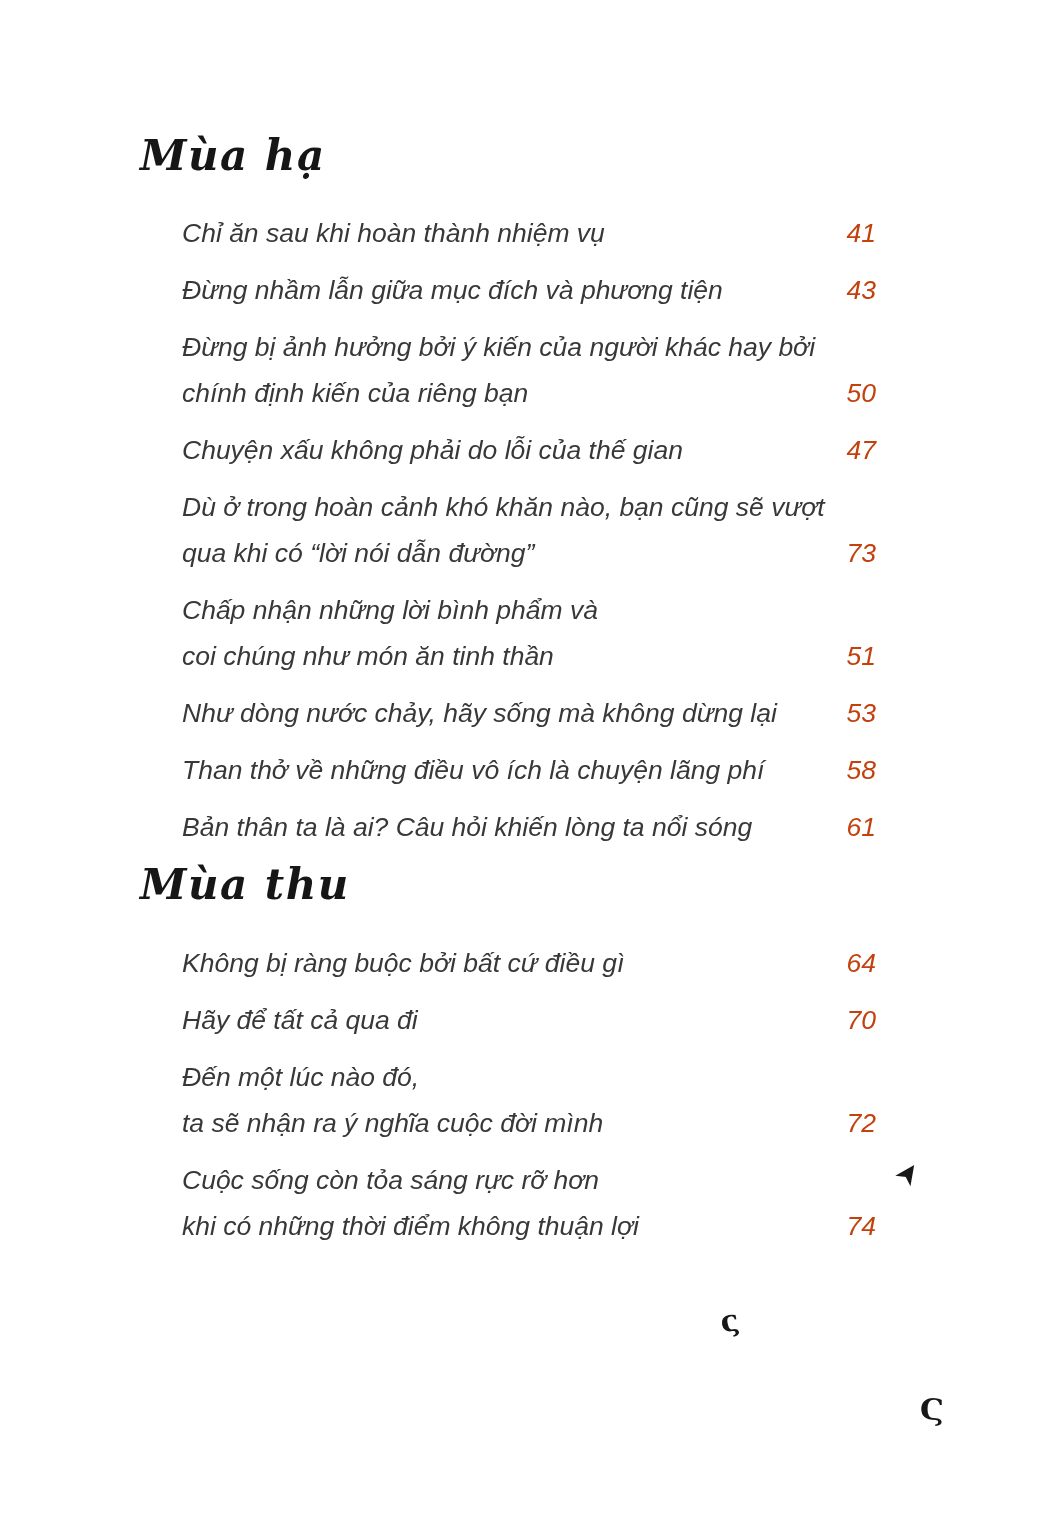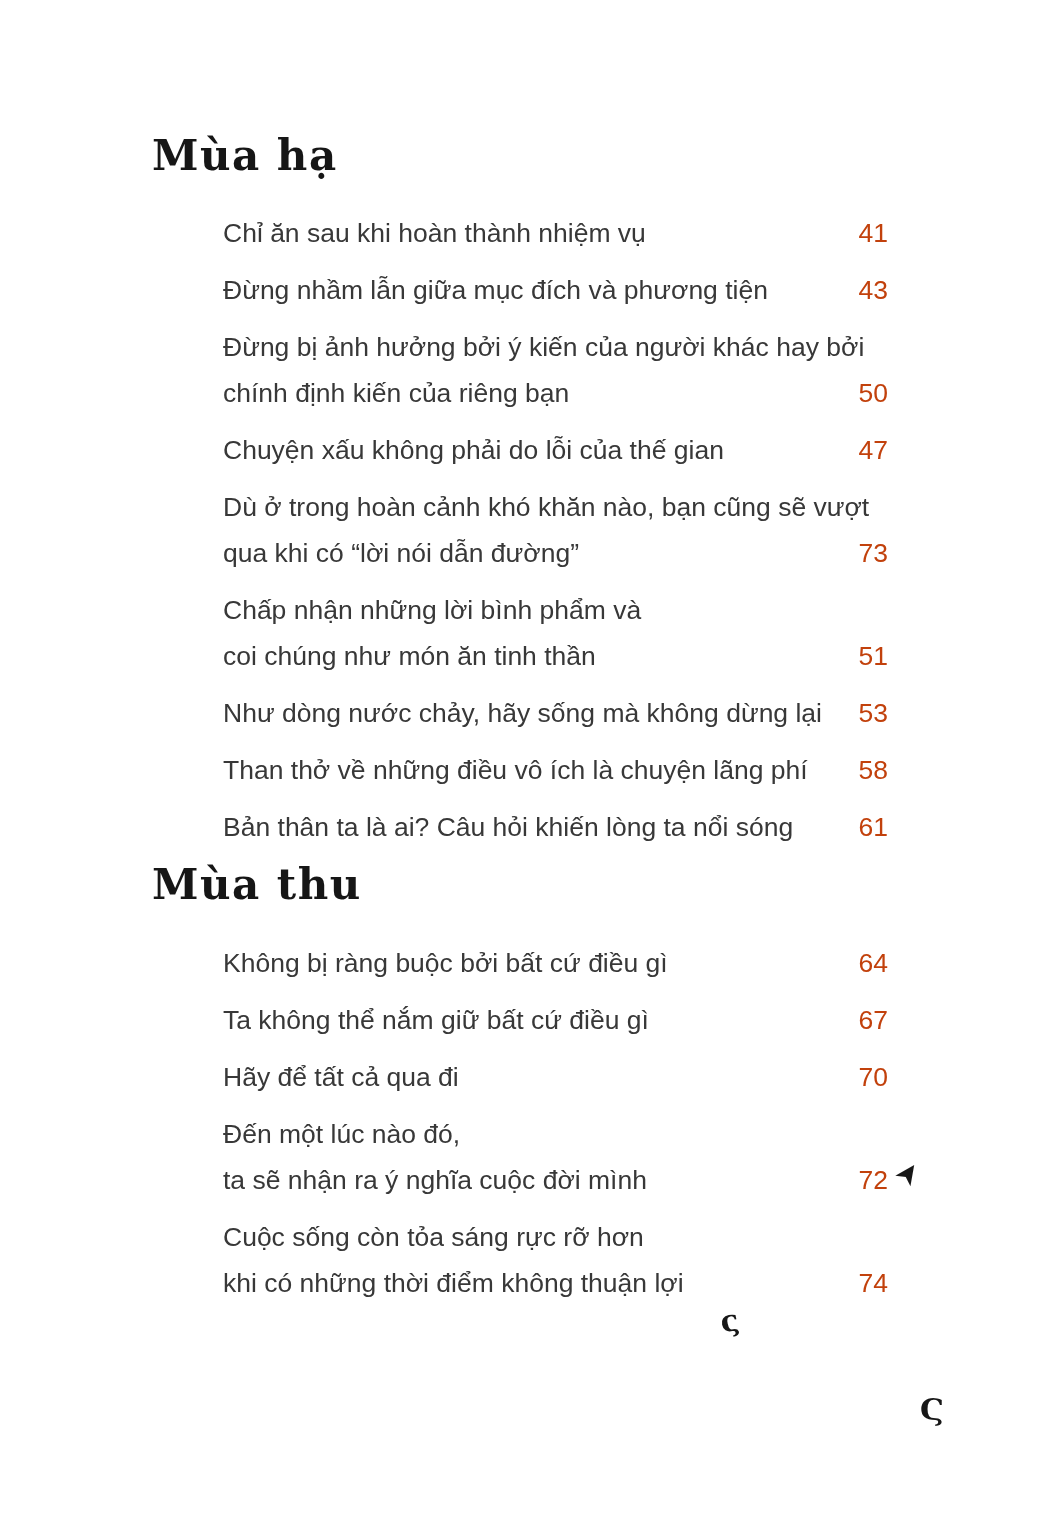--- a/index.html
+++ b/index.html
@@ -15,40 +15,40 @@
     overflow: hidden;
   }
   .page {
     position: absolute;
     inset: 0;
     background: #ffffff;
   }
   .content {
     position: absolute;
     top: 132px;
-    left: 152px;
+    left: 140px;
     width: 736px;
+    font-style: italic;
   }
   .section-heading {
     font-family: "DejaVu Serif", serif;
     font-weight: 600;
     font-size: 42px;
     color: #161616;
     letter-spacing: 1.5px;
     margin: 0 0 30px 0;
     line-height: 1.15;
   }
   .section + .section .section-heading {
   }
   .entries {
     padding-left: 42px;
   }
   .entry {
     margin-bottom: 11px;
-    margin-left: 29px;
   }
   .entry-row {
     display: flex;
     justify-content: space-between;
     align-items: baseline;
     line-height: 46px;
     font-size: 26.5px;
     color: #383838;
   }
   .entry-text {
@@ -160,26 +160,20 @@
           </div>
         </div>
       </div>
       <div class="section">
         <h2 class="section-heading">Mùa thu</h2>
         <div class="entries">
           <div class="entry">
             <div class="entry-row">
               <span class="entry-text">Không bị ràng buộc bởi bất cứ điều gì</span>
               <span class="entry-page">64</span>
-            </div>
-          </div>
-          <div class="entry">
-            <div class="entry-row">
-              <span class="entry-text">Ta không thể nắm giữ bất cứ điều gì</span>
-              <span class="entry-page">67</span>
             </div>
           </div>
           <div class="entry">
             <div class="entry-row">
               <span class="entry-text">Hãy để tất cả qua đi</span>
               <span class="entry-page">70</span>
             </div>
           </div>
           <div class="entry">
             <div class="entry-row">

